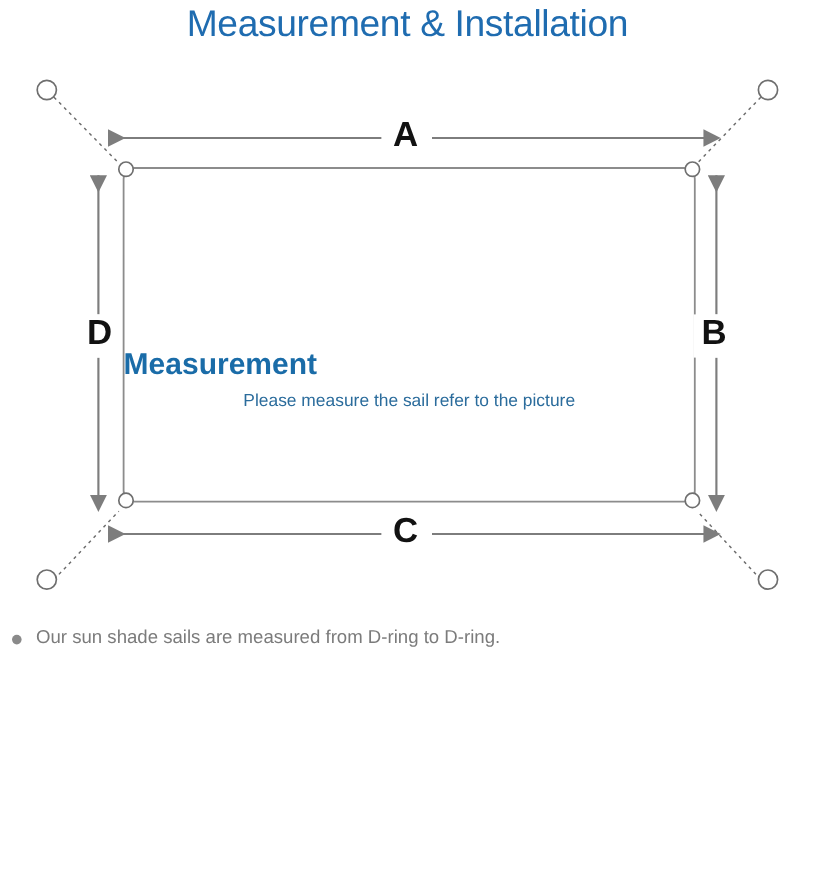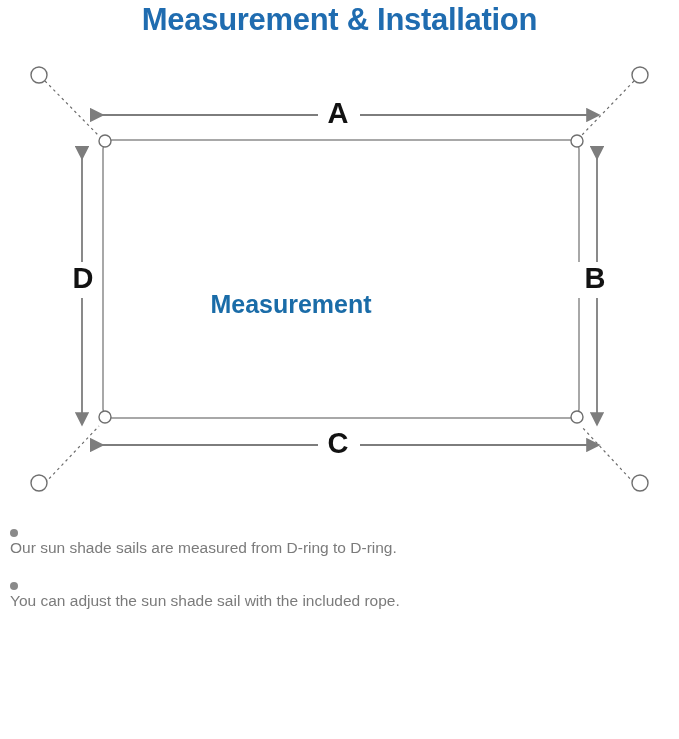--- a/index.html
+++ b/index.html
@@ -22,21 +22,21 @@
   }
 
   
   .title {
     position: absolute;
     left: 0;
     top: 0;
     width: 679px;
     text-align: center;
     font-size: 31px;
-    font-weight: bold;
+    font-weight: normal;
     color: #1f6cb0;
     letter-spacing: -0.3px;
     font-family: "Liberation Sans", sans-serif;
     line-height: 36px;
     padding-top: 2px;
   }
 
   
   .diagram {
     position: absolute;
@@ -48,21 +48,20 @@
   .diagram svg {
     display: block;
   }
 
   
   .sail-title {
     position: absolute;
     left: 103px;
     top: 243px;
     width: 376px;
-    text-align: center;
     font-size: 25px;
     font-weight: bold;
     color: #1a6ca8;
     font-family: "Liberation Sans", sans-serif;
     line-height: 30px;
   }
   .sail-sub {
     position: absolute;
     left: 103px;
     top: 278px;
@@ -96,21 +95,20 @@
     left: 0;
     top: 521px;
     width: 679px;
   }
   .note {
     position: relative;
     display: flex;
     align-items: flex-start;
     padding: 0 12px 0 10px;
     margin-bottom: 16px;
-    flex-direction: column;
   }
   .note-bullet {
     flex: 0 0 auto;
     width: 8px;
     height: 8px;
     border-radius: 50%;
     background: #8a8a8a;
     margin-top: 8px;
     margin-right: 12px;
   }
@@ -178,31 +176,28 @@
         <line x1="82" y1="252" x2="82" y2="368" marker-end="url(#arrowR)"></line>
       </g>
 
       <g stroke="#7d7d7d" stroke-width="1.8" fill="none">
         <line x1="597" y1="216" x2="597" y2="100" marker-end="url(#arrowL)"></line>
         <line x1="597" y1="252" x2="597" y2="368" marker-end="url(#arrowR)"></line>
       </g>
     </svg>
 
     <div class="sail-title">Measurement</div>
+    <div class="sail-sub">Please measure the sail refer to the picture</div>
   </div>
 
   <div class="dim dim-a">A</div>
   <div class="dim dim-b">B</div>
   <div class="dim dim-c">C</div>
   <div class="dim dim-d">D</div>
 
   <div class="notes">
     <div class="note">
       <span class="note-bullet"></span>
       <span class="note-text">Our sun shade sails are measured from D-ring to D-ring.</span>
     </div>
-    <div class="note">
-      <span class="note-bullet"></span>
-      <span class="note-text">You can adjust the sun shade sail with the included rope.</span>
-    </div>
   </div>
 
 </div>
 
 </body></html>

